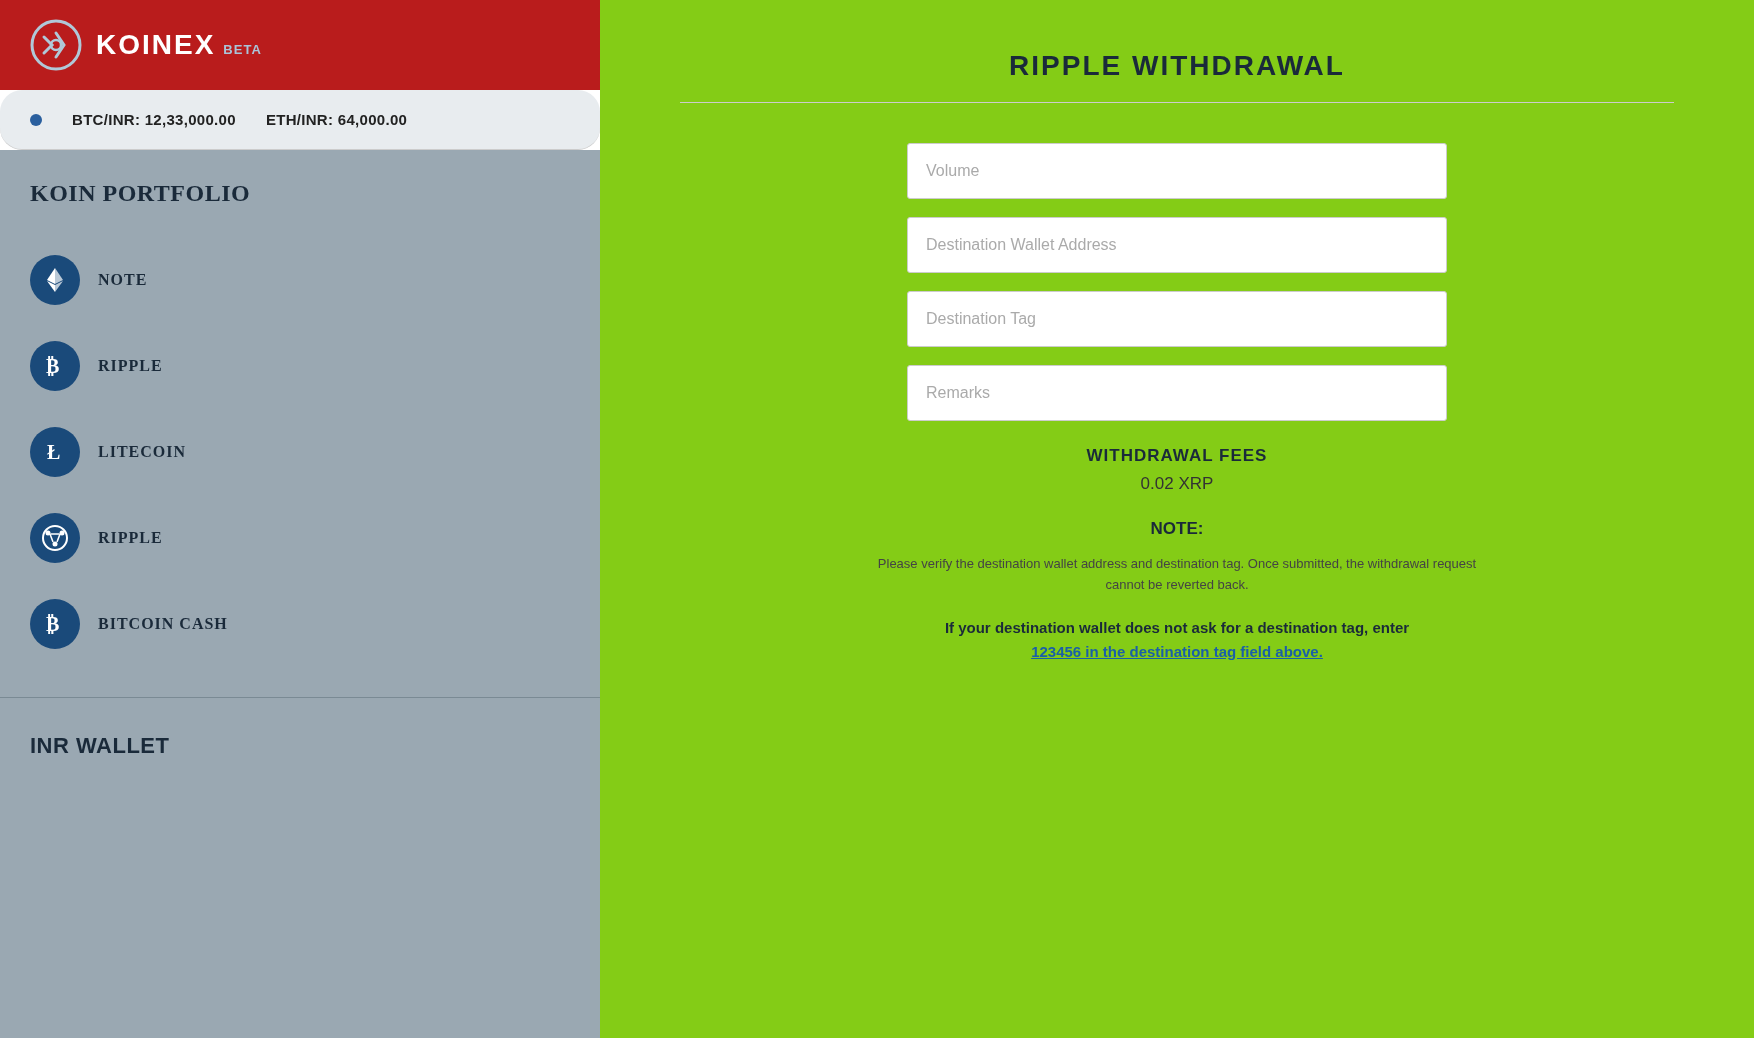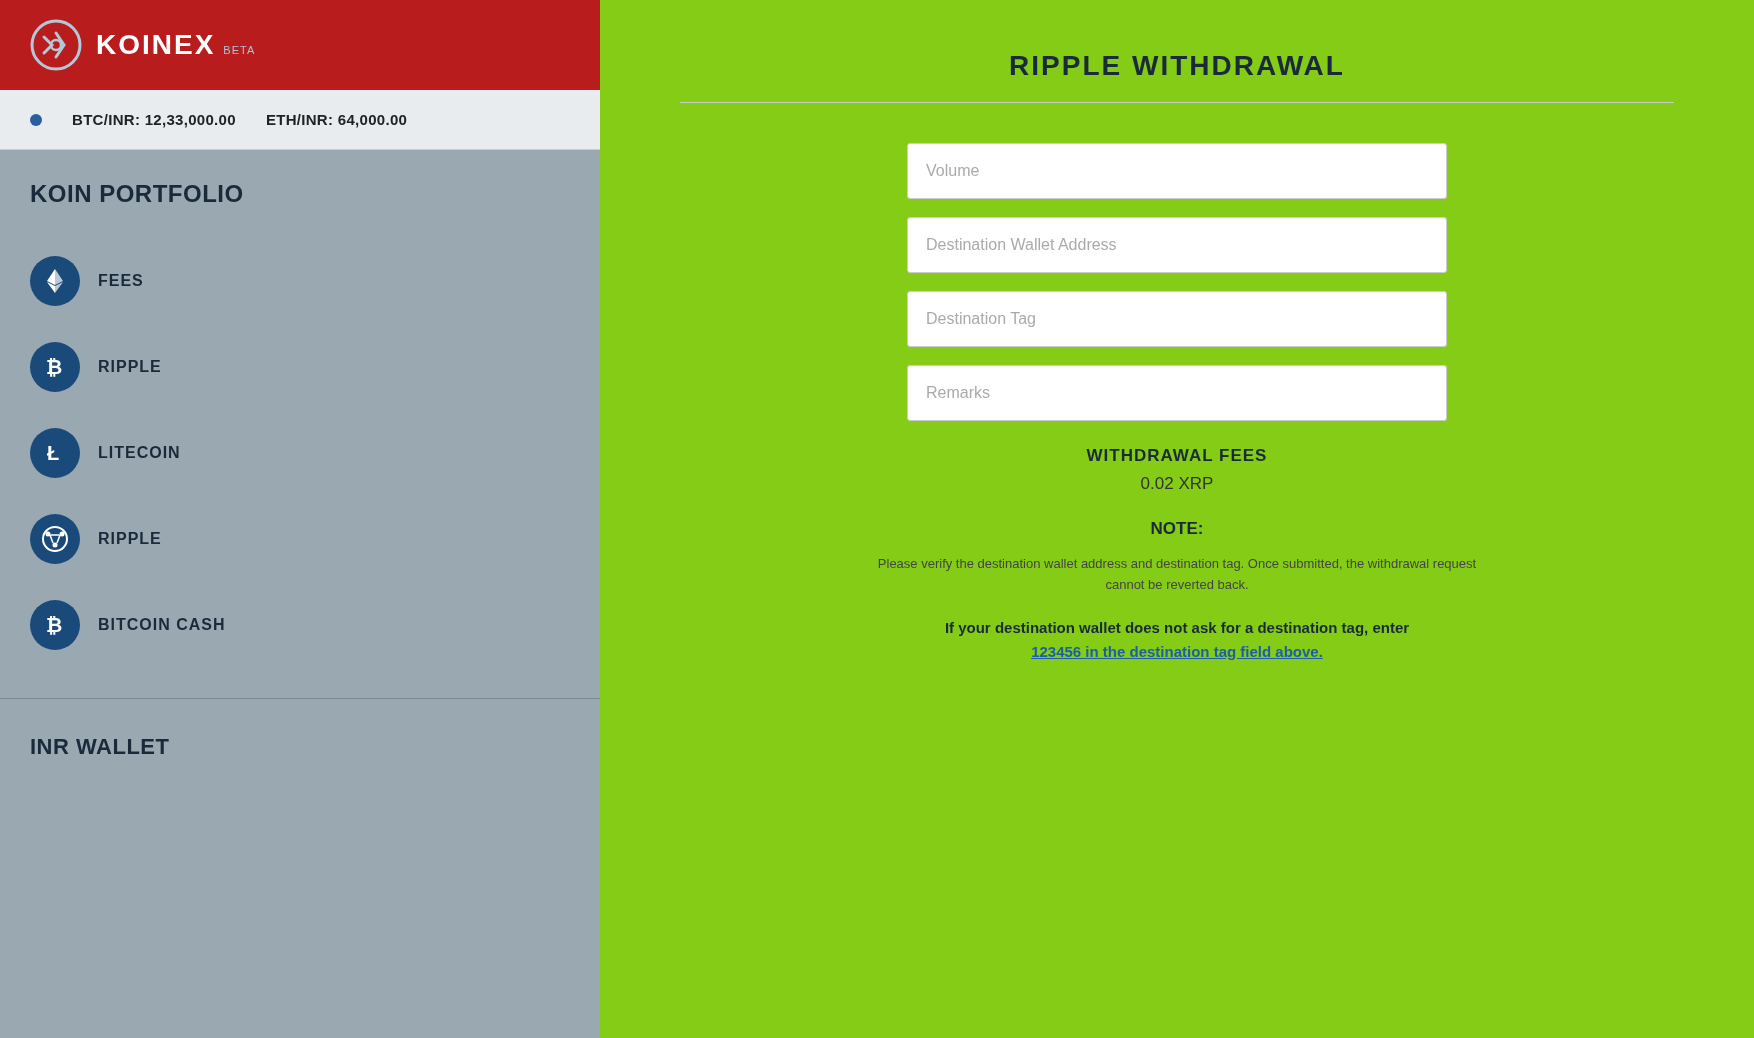--- a/index.html
+++ b/index.html
@@ -35,36 +35,37 @@
 
     .logo-name {
       color: #fff;
       font-size: 28px;
       font-weight: 700;
       letter-spacing: 2px;
     }
 
     .logo-beta {
       color: #aac4d8;
-      font-size: 11px;
-      font-weight: 400;
+      font-size: 13px;
+      font-weight: 700;
       letter-spacing: 1px;
     }
 
     
     .ticker-bar {
       background: #e8ecef;
       height: 60px;
       display: flex;
       align-items: center;
       padding: 0 30px;
       gap: 30px;
       flex-shrink: 0;
       width: 600px;
       border-bottom: 1px solid #ccc;
+      border-radius: 22px;
     }
 
     .ticker-dot {
       width: 12px;
       height: 12px;
       background: #2a5f9e;
       border-radius: 50%;
       flex-shrink: 0;
     }
 
@@ -78,20 +79,21 @@
     
     .sidebar {
       width: 600px;
       background: #9aa8b2;
       flex-shrink: 0;
       overflow-y: auto;
     }
 
     .portfolio-section {
       padding: 30px 30px 20px 30px;
+      font-family: Liberation Serif, serif;
     }
 
     .section-title {
       font-size: 24px;
       font-weight: 900;
       color: #1a2a3a;
       letter-spacing: 0.5px;
       margin-bottom: 30px;
     }
 
@@ -304,21 +306,21 @@
 
             <div class="coin-item">
               <div class="coin-icon">
                 <svg viewBox="0 0 28 28" fill="#fff">
                   <polygon points="14,2 14,18 22,14" opacity="0.7"></polygon>
                   <polygon points="14,2 14,18 6,14"></polygon>
                   <polygon points="14,26 14,19 22,15" opacity="0.7"></polygon>
                   <polygon points="14,26 14,19 6,15"></polygon>
                 </svg>
               </div>
-              <span class="coin-name">FEES</span>
+              <span class="coin-name">NOTE</span>
             </div>
 
             <div class="coin-item">
               <div class="coin-icon">
                 <svg viewBox="0 0 28 28" fill="#fff">
                   <text x="5" y="21" font-size="20" font-weight="bold" fill="#fff">₿</text>
                 </svg>
               </div>
               <span class="coin-name">RIPPLE</span>
             </div>

